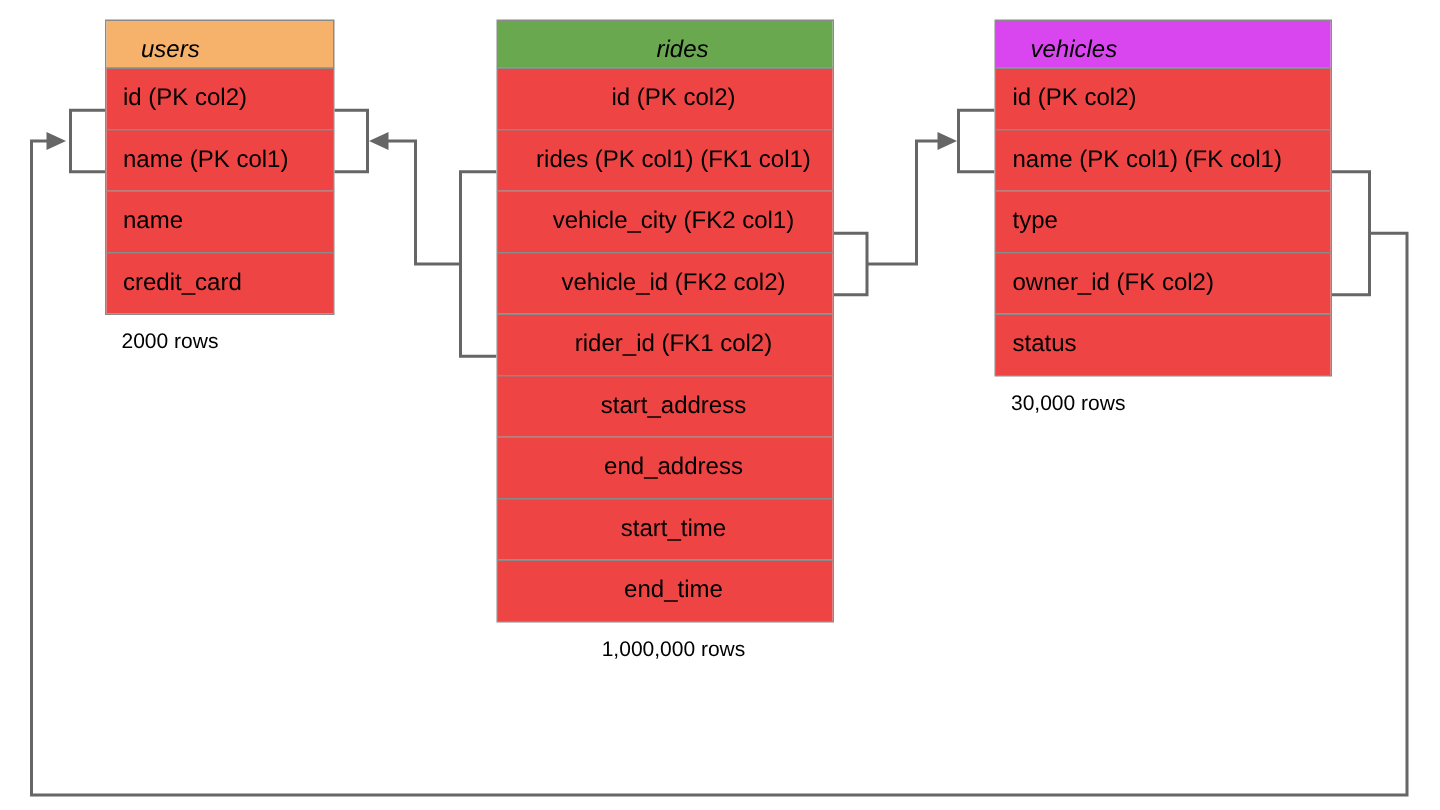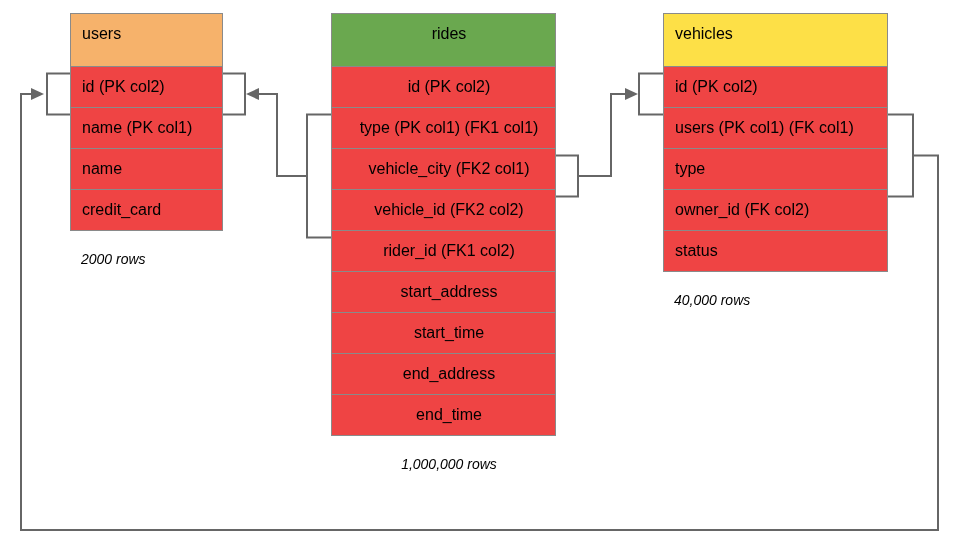--- a/index.html
+++ b/index.html
@@ -36,43 +36,43 @@
   }
   .tbl-wrap {
     position: absolute;
     z-index: 1;
   }
   .tbl {
     border: 1px solid var(--border);
     background: #ffffff;
   }
   .tbl-header {
-    height: 52px;
+    height: 31px;
     line-height: 40px;
-    padding-left: 11px;
+    padding-left: 23px;
     font-size: 16px;
     color: var(--text);
+    font-style: italic;
   }
   .tbl-row {
     height: 41px;
     line-height: 40px;
     border-top: 1px solid var(--border);
     padding-left: 11px;
     font-size: 16px;
     color: var(--text);
     background: #ef4444;
     white-space: nowrap;
     overflow: hidden;
   }
   .tbl-caption {
-    margin-top: 20px;
+    margin-top: 9px;
     padding-left: 11px;
     font-size: 14px;
     color: var(--text);
-    font-style: italic;
   }
   .wrap-users    { left: 70px;  top: 13px; width: 153px; }
   .wrap-rides    { left: 331px; top: 13px; width: 225px; text-align: center; }
   .wrap-vehicles { left: 663px; top: 13px; width: 225px; }
 </style>
 </head>
 <body>
 
 <div class="canvas">
 
@@ -108,37 +108,37 @@
       <div class="tbl-row">name</div>
       <div class="tbl-row">credit_card</div>
     </div>
     <div class="tbl-caption">2000 rows</div>
   </div>
 
   <div class="tbl-wrap wrap-rides">
     <div class="tbl">
       <div class="tbl-header" style="background-color: rgb(106, 168, 79);">rides</div>
       <div class="tbl-row">id (PK col2)</div>
-      <div class="tbl-row">type (PK col1) (FK1 col1)</div>
+      <div class="tbl-row">rides (PK col1) (FK1 col1)</div>
       <div class="tbl-row">vehicle_city (FK2 col1)</div>
       <div class="tbl-row">vehicle_id (FK2 col2)</div>
       <div class="tbl-row">rider_id (FK1 col2)</div>
       <div class="tbl-row">start_address</div>
+      <div class="tbl-row">end_address</div>
       <div class="tbl-row">start_time</div>
-      <div class="tbl-row">end_address</div>
       <div class="tbl-row">end_time</div>
     </div>
     <div class="tbl-caption">1,000,000 rows</div>
   </div>
 
   <div class="tbl-wrap wrap-vehicles">
     <div class="tbl">
-      <div class="tbl-header" style="background-color: #fde047;">vehicles</div>
+      <div class="tbl-header" style="background-color: #d946ef;">vehicles</div>
       <div class="tbl-row">id (PK col2)</div>
-      <div class="tbl-row">users (PK col1) (FK col1)</div>
+      <div class="tbl-row">name (PK col1) (FK col1)</div>
       <div class="tbl-row">type</div>
       <div class="tbl-row">owner_id (FK col2)</div>
       <div class="tbl-row">status</div>
     </div>
-    <div class="tbl-caption">40,000 rows</div>
+    <div class="tbl-caption">30,000 rows</div>
   </div>
 
 </div>
 
 </body></html>

